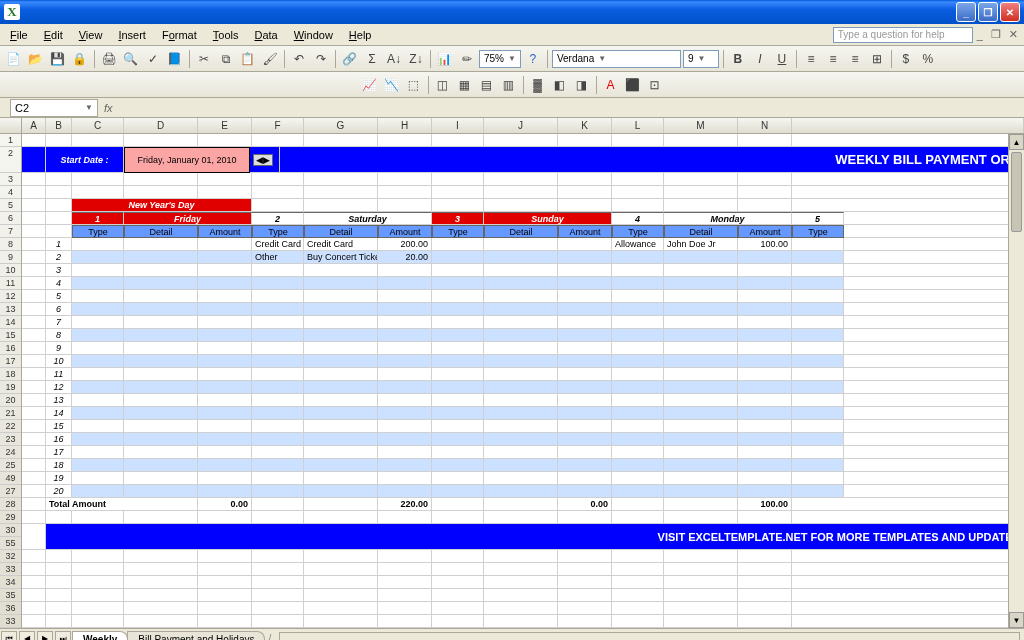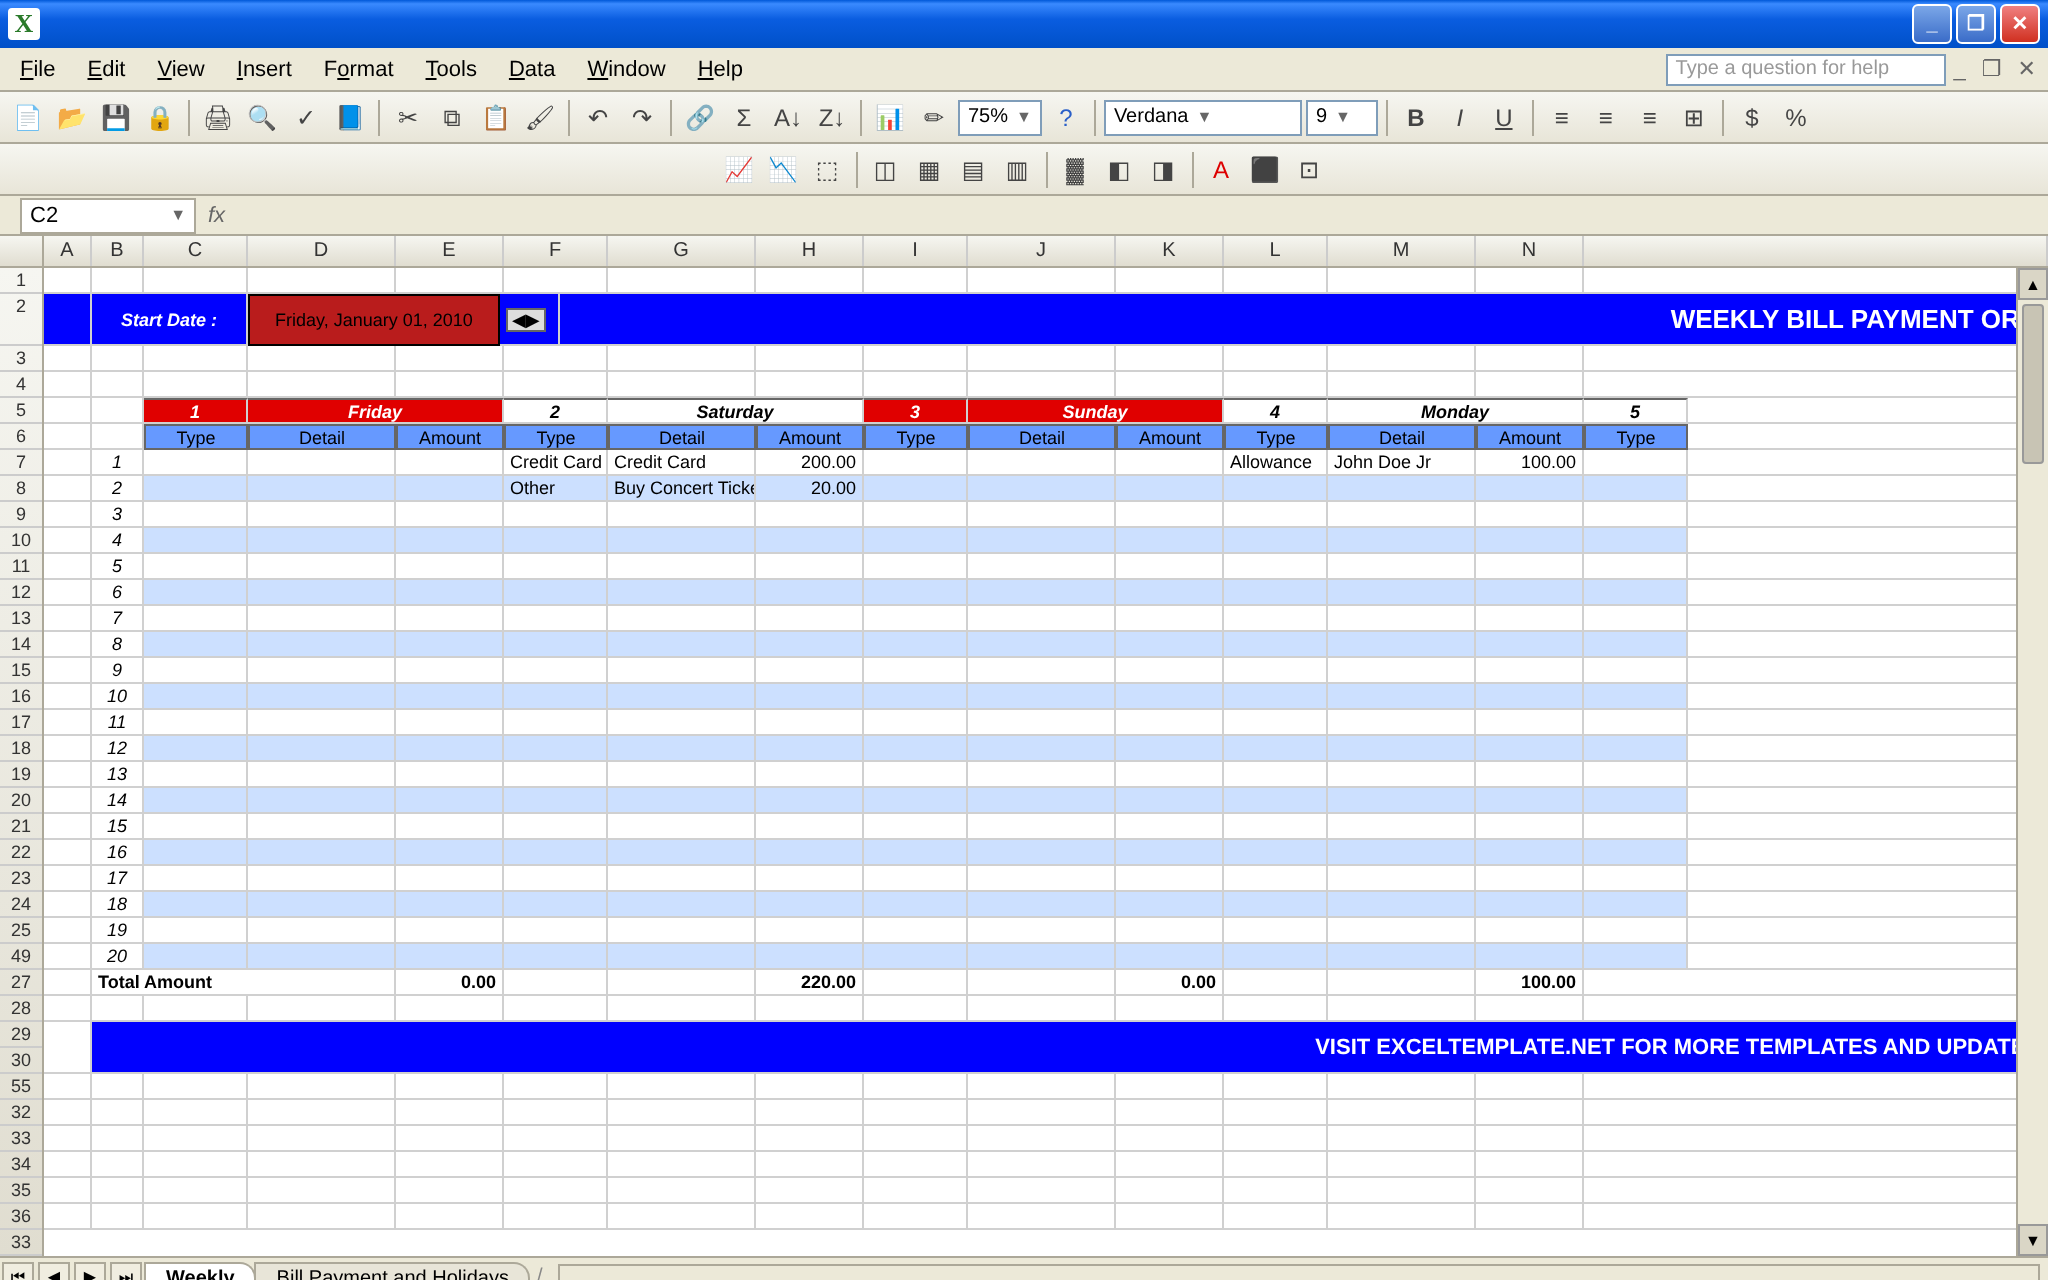--- a/index.html
+++ b/index.html
@@ -55,21 +55,21 @@
 .wF{width:52px}.wG{width:74px}.wH{width:54px}.wI{width:52px}.wJ{width:74px}
 .wK{width:54px}.wL{width:52px}.wM{width:74px}.wN{width:54px}.wO{width:52px}.wRest{flex:1}
 
 .blueband { background: #0000ff; color: #fff; }
 .redband { background: #e00000; color: #fff; }
 .hdrcell { background: #6699ff; color: #000; border: 1px solid #666; justify-content: center; }
 .stripeblue { background: #cce0ff; }
 .bold { font-weight: bold; }
 .center { justify-content: center; font-style: italic; }
 .right { justify-content: flex-end; }
-.datebox { background: #b91c1c; color: #000; border: 1px solid #000; justify-content: center; }
+.datebox { background: #fca5a5; color: #000; border: 1px solid #000; justify-content: center; }
 
 
 .sheetbar { height: 20px; background: #ece9d8; border-top: 1px solid #aca899; display: flex; align-items: center; font-size: 10px; }
 .navbtn { width: 16px; height: 16px; border: 1px solid #aca899; background: #f0ede0; margin: 0 1px; display: flex; align-items: center; justify-content: center; font-size: 8px; cursor: pointer; }
 .tab { padding: 2px 10px; background: #fff; border: 1px solid #aca899; border-bottom: none; border-radius: 0 8px 0 0; margin-right: -1px; cursor: pointer; }
 .tab.inactive { background: #e8e5d8; }
 .sheetbar .hscroll { flex: 1; height: 14px; background: #ece9d8; border: 1px solid #aca899; margin: 0 4px; }
 
 .scroll-v { position: absolute; right: 0; top: 16px; bottom: 0; width: 16px; background: #ece9d8; border-left: 1px solid #aca899; }
 .scroll-v .thumb { position: absolute; left: 2px; right: 2px; top: 18px; height: 80px; background: #c8c4b4; border: 1px solid #999; border-radius: 2px; }
@@ -127,21 +127,21 @@
   <div class="tbtn">Z↓</div>
   <div class="tsep"></div>
   <div class="tbtn">📊</div>
   <div class="tbtn">✏</div>
   <div class="tdrop">
       <span>75%</span>
       <span class="arr">▼</span>
     </div>
   <div class="tbtn" style="color:#2a5fc8">?</div>
   <div class="tsep"></div>
-  <div class="tdrop" style="width:99px">
+  <div class="tdrop" style="width:129px">
       <span>Verdana</span>
       <span class="arr">▼</span>
     </div>
   <div class="tdrop" style="width:36px">
       <span>9</span>
       <span class="arr">▼</span>
     </div>
   <div class="tsep"></div>
   <div class="tbtn bold">B</div>
   <div class="tbtn" style="font-style:italic">I</div>
@@ -302,20 +302,35 @@
             <div class="c wJ "></div>
             <div class="c wK "></div>
             <div class="c wL "></div>
             <div class="c wM "></div>
             <div class="c wN "></div>
             <div class="c wRest "></div>
           </div>
           <div class="r ">
             <div class="c wA "></div>
             <div class="c wB "></div>
+            <div class="c redband bold center" style="width: 180px;">New Year's Day</div>
+            <div class="c wF "></div>
+            <div class="c wG "></div>
+            <div class="c wH "></div>
+            <div class="c wI "></div>
+            <div class="c wJ "></div>
+            <div class="c wK "></div>
+            <div class="c wL "></div>
+            <div class="c wM "></div>
+            <div class="c wN "></div>
+            <div class="c wRest "></div>
+          </div>
+          <div class="r ">
+            <div class="c wA "></div>
+            <div class="c wB "></div>
             <div class="c bold center redband" style="width: 52px; border-top: 1px solid rgb(102, 102, 102);">1</div>
             <div class="c bold center redband" style="width: 128px; border-top: 1px solid rgb(102, 102, 102);">Friday</div>
             <div class="c bold center " style="width: 52px; border-top: 1px solid rgb(102, 102, 102);">2</div>
             <div class="c bold center " style="width: 128px; border-top: 1px solid rgb(102, 102, 102);">Saturday</div>
             <div class="c bold center redband" style="width: 52px; border-top: 1px solid rgb(102, 102, 102);">3</div>
             <div class="c bold center redband" style="width: 128px; border-top: 1px solid rgb(102, 102, 102);">Sunday</div>
             <div class="c bold center " style="width: 52px; border-top: 1px solid rgb(102, 102, 102);">4</div>
             <div class="c bold center " style="width: 128px; border-top: 1px solid rgb(102, 102, 102);">Monday</div>
             <div class="c bold center " style="width: 52px; border-top: 1px solid rgb(102, 102, 102);">5</div>
             <div class="c wRest "></div>

